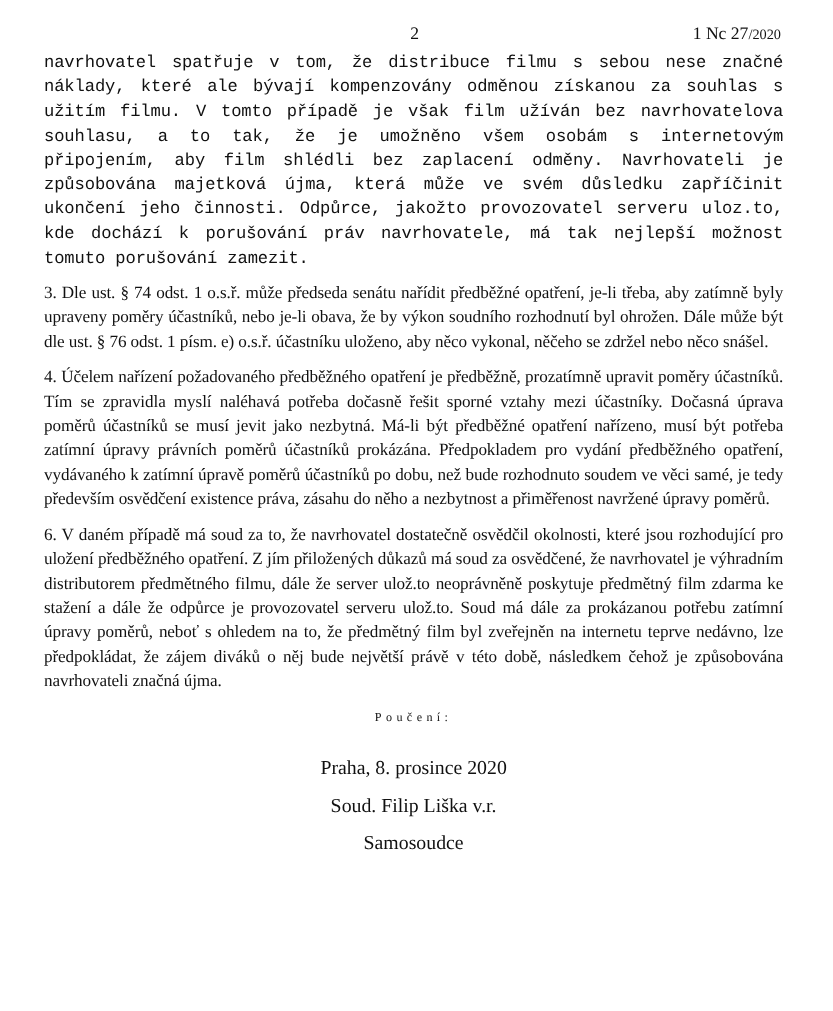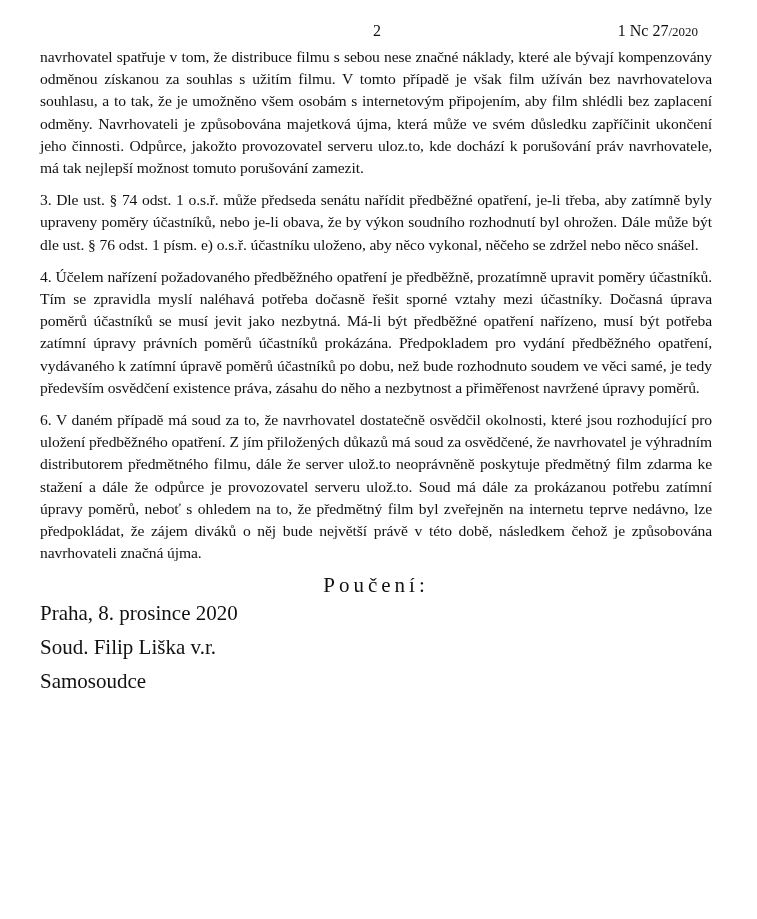--- a/index.html
+++ b/index.html
@@ -27,50 +27,52 @@
     }
     .page-number {
       position: absolute;
       left: 333px;
       top: 22px;
       font-size: 16px;
       line-height: 18px;
     }
     .case-number {
       position: absolute;
-      right: 14px;
+      right: 2px;
       top: 22px;
       font-size: 16px;
       line-height: 18px;
       white-space: nowrap;
     }
     .case-number .year {
       font-size: 13px;
     }
     .para {
       font-size: 15.6px;
       line-height: 22.2px;
       text-align: justify;
       margin: 0 0 10px 0;
       letter-spacing: -0.1px;
     }
     .para.first {
       margin-top: 4px;
+      font-family: Liberation Mono, monospace;
     }
     .section-heading {
       text-align: center;
-      font-size: 21px;
+      font-size: 11px;
       letter-spacing: 4px;
       line-height: 22px;
-      margin: 0 0 6px 0;
+      margin: 0 0 24px 0;
     }
     .signature-line {
-      font-size: 21px;
+      font-size: 18px;
       line-height: 22px;
       margin: 0 0 12px 0;
+      text-align: center;
     }
   </style>
 </head>
 <body>
 
 <div class="page">
   <div class="header">
     <span class="page-number">2</span>
     <span class="case-number"><span>1 Nc 27</span><span class="year">/2020</span></span>
   </div>

